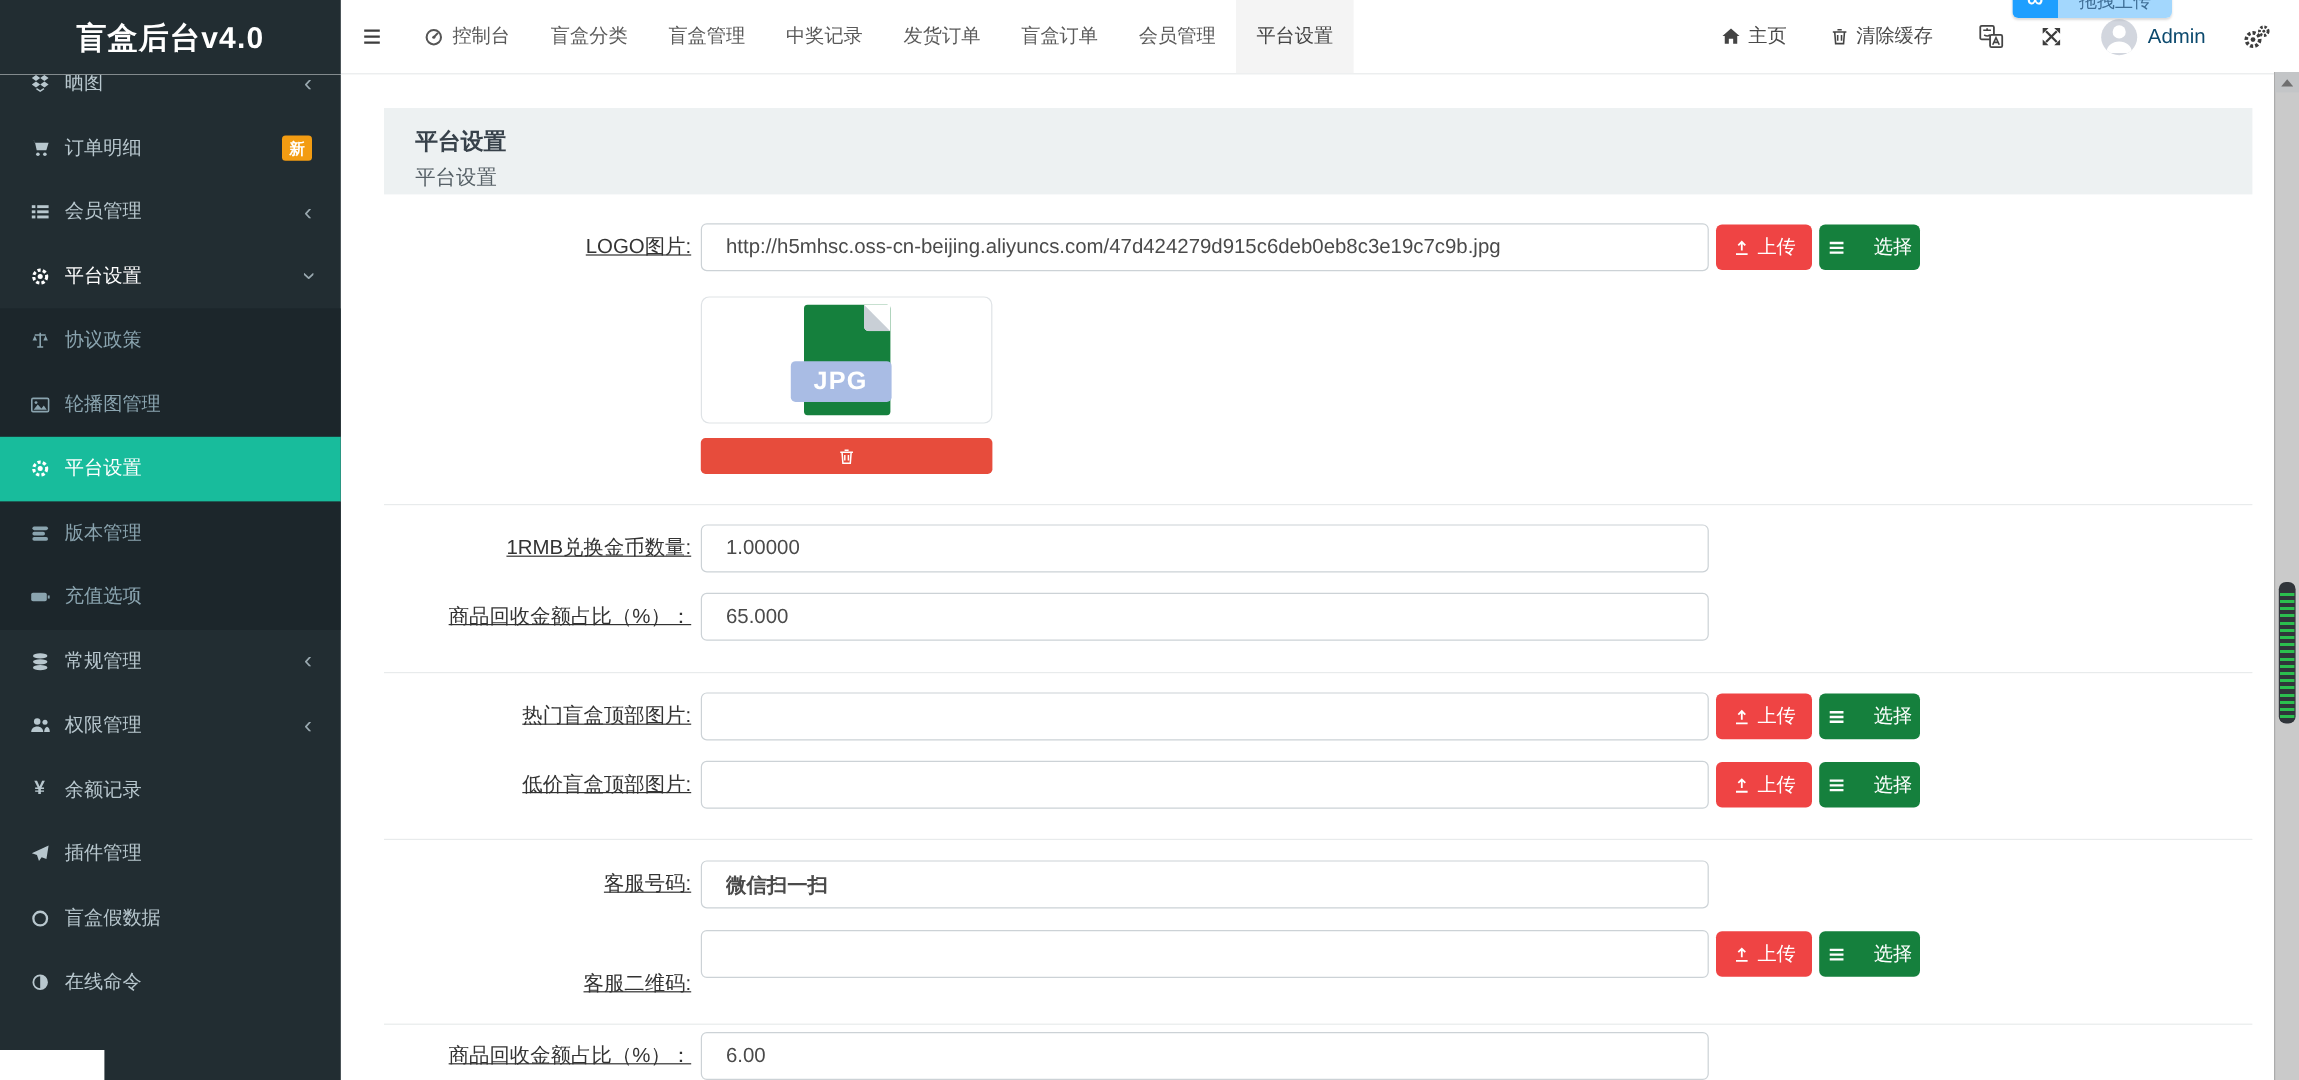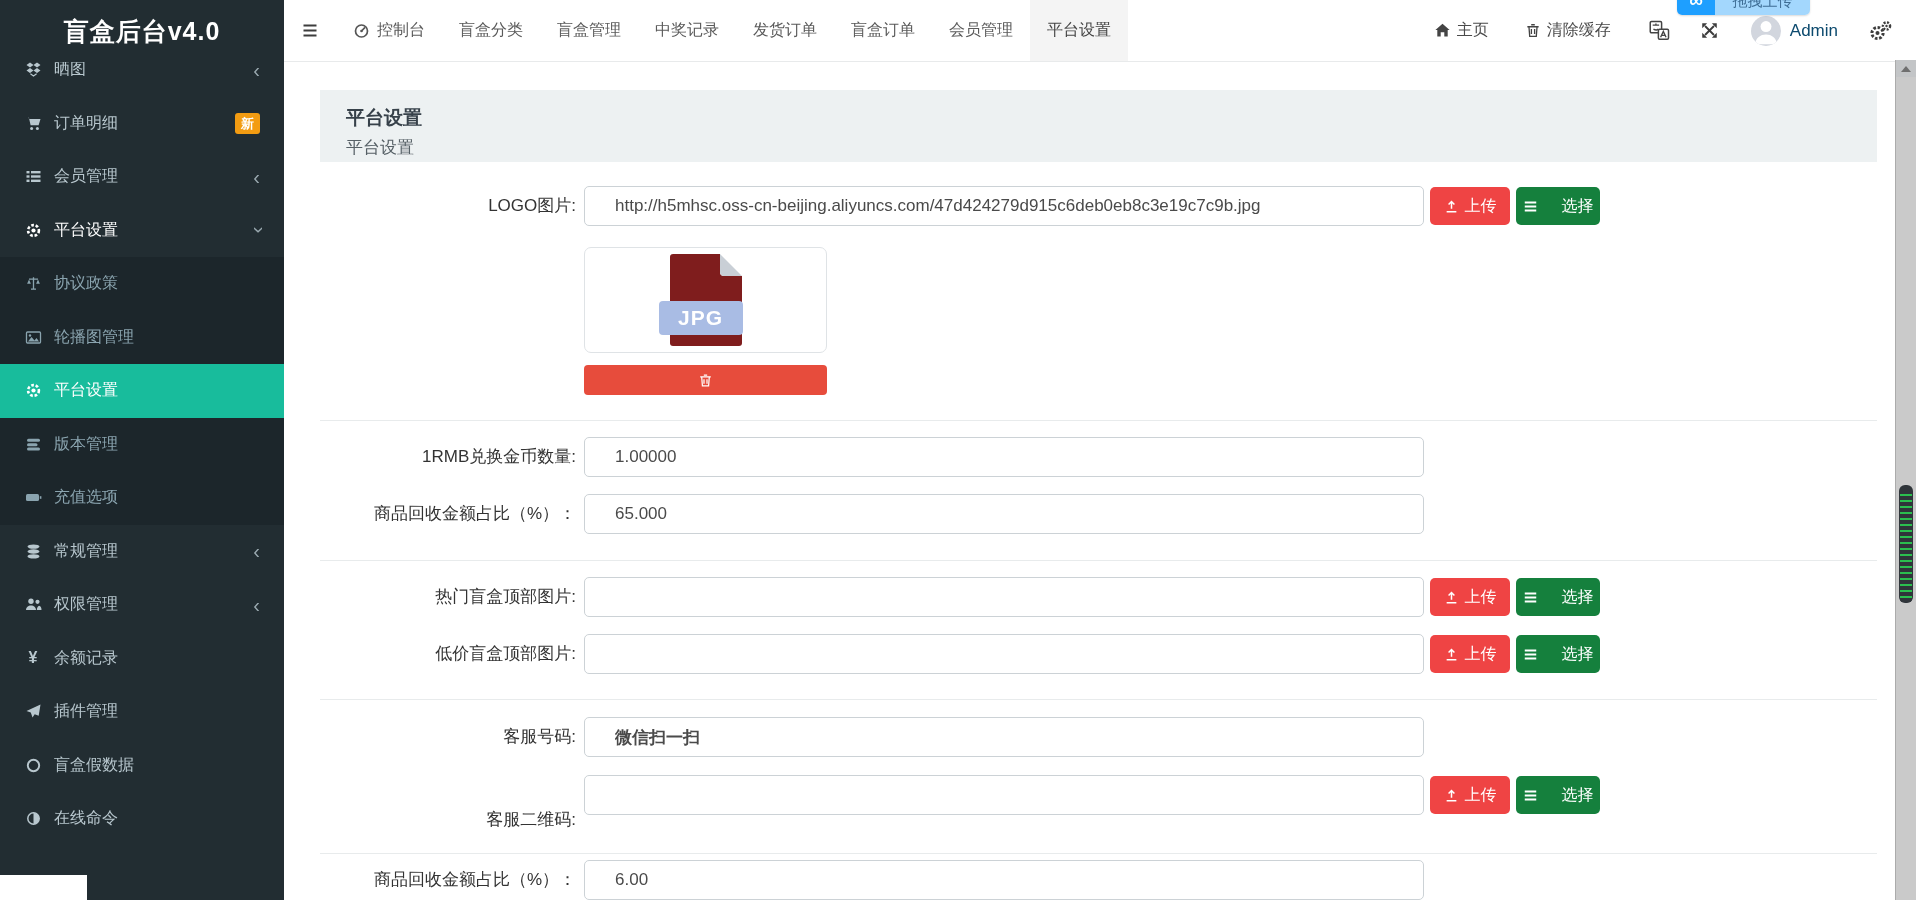--- a/index.html
+++ b/index.html
@@ -49,34 +49,34 @@
   .corner-box { position:absolute; left:0; top:875px; width:87px; height:25px; background:#fff; z-index:30; }
 
   
   .main { position:absolute; left:284px; top:62px; width:1612px; height:838px; background:#fff; overflow:hidden; }
   .page-head { position:absolute; left:36px; top:28px; width:1557px; height:72px; background:#edf1f2;
     padding:15px 26px; }
   .page-title { font-size:19px; font-weight:bold; color:#37414a; }
   .page-sub { font-size:17px; color:#566066; margin-top:5px; }
 
   .flabel { position:absolute; left:36px; width:256px; text-align:right; font-size:17px; color:#333;
-    line-height:40px; white-space:nowrap; }
+    line-height:40px; white-space:nowrap;text-decoration:underline; }
   .finput { position:absolute; left:300px; width:840px; height:40px; border:1px solid #ccd2d6;
-    border-radius:5px; padding:0 30px; font-size:17px; color:#4a4a4a; outline:none;
+    border-radius:5px; padding:0 20px; font-size:17px; color:#4a4a4a; outline:none;
     font-family:"Liberation Sans","DejaVu Sans",sans-serif; background:#fff; }
   .btn { position:absolute; height:38px; border:none; border-radius:5px; color:#fff; font-size:16px;
     display:flex; align-items:center; justify-content:center; cursor:pointer; gap:6px;
     font-family:"Liberation Sans","DejaVu Sans",sans-serif; }
   .btn-red { background:#ef4444; width:80px; }
   .btn-dark { background:#15803d; width:84px;gap:24px; }
   .sep { position:absolute; left:36px; width:1557px; height:1px; background:#e8ebec; }
 
   .thumb-card { position:absolute; left:300px; top:185px; width:243px; height:106px; background:#fff;
     border:1px solid #dfe3e6; border-radius:7px; display:flex; align-items:center; justify-content:center; }
-  .file-page { position:relative; width:72px; height:92px; background:#7f1d1d; border-radius:3px; }
+  .file-page { position:relative; width:72px; height:92px; background:#15803d; border-radius:3px; }
   .file-page .fold { position:absolute; right:0; top:0; width:0; height:0;
     border-top:22px solid #fff; border-left:22px solid #c9cfd6; border-radius:0 0 0 4px; }
   .file-band { position:absolute; left:-11px; top:47px; width:84px; height:34px; background:#a9bce4;
     border-radius:4px; color:#fff; font-size:21px; font-weight:bold; letter-spacing:1px;
     display:flex; align-items:center; justify-content:center; }
   .btn-delete { position:absolute; left:300px; top:303px; width:243px; height:30px; background:#e74c3c;
     border:none; border-radius:4px; display:flex; align-items:center; justify-content:center; cursor:pointer; }
 
   
   .scroll-track { position:absolute; left:1895px; top:60px; width:21px; height:840px; background:#cacaca;

